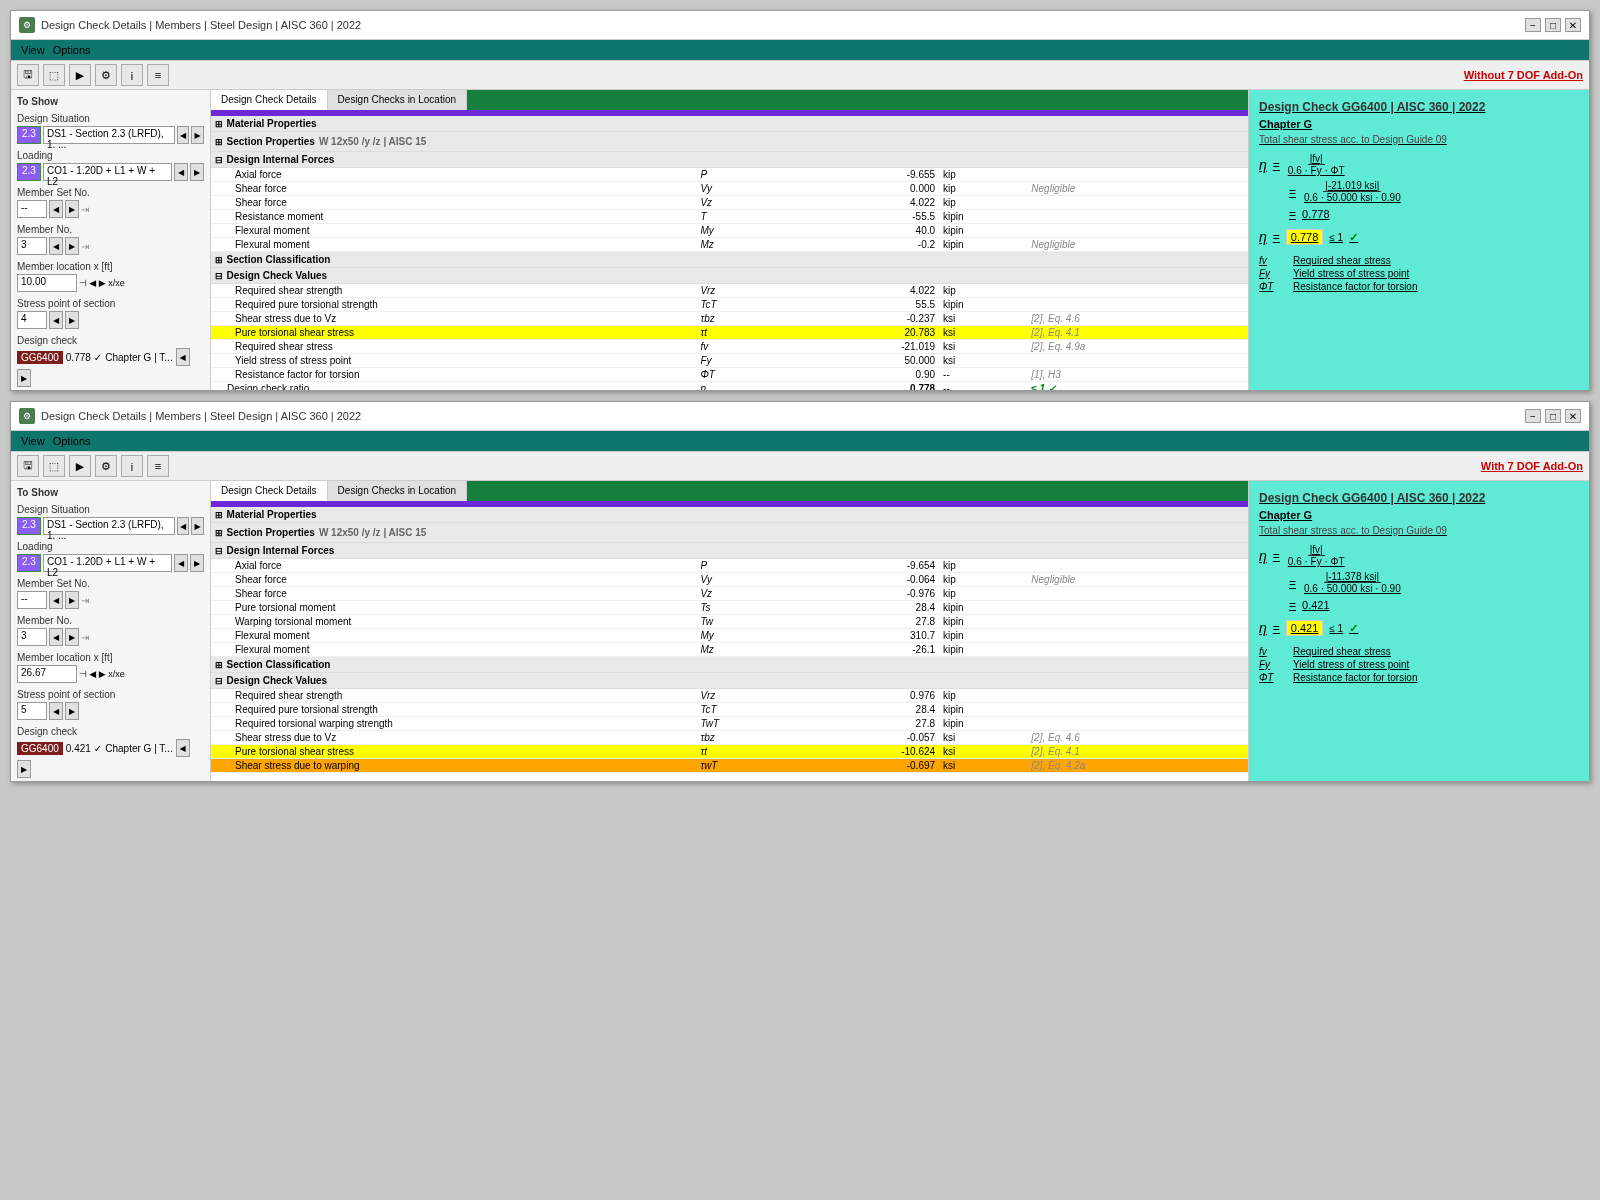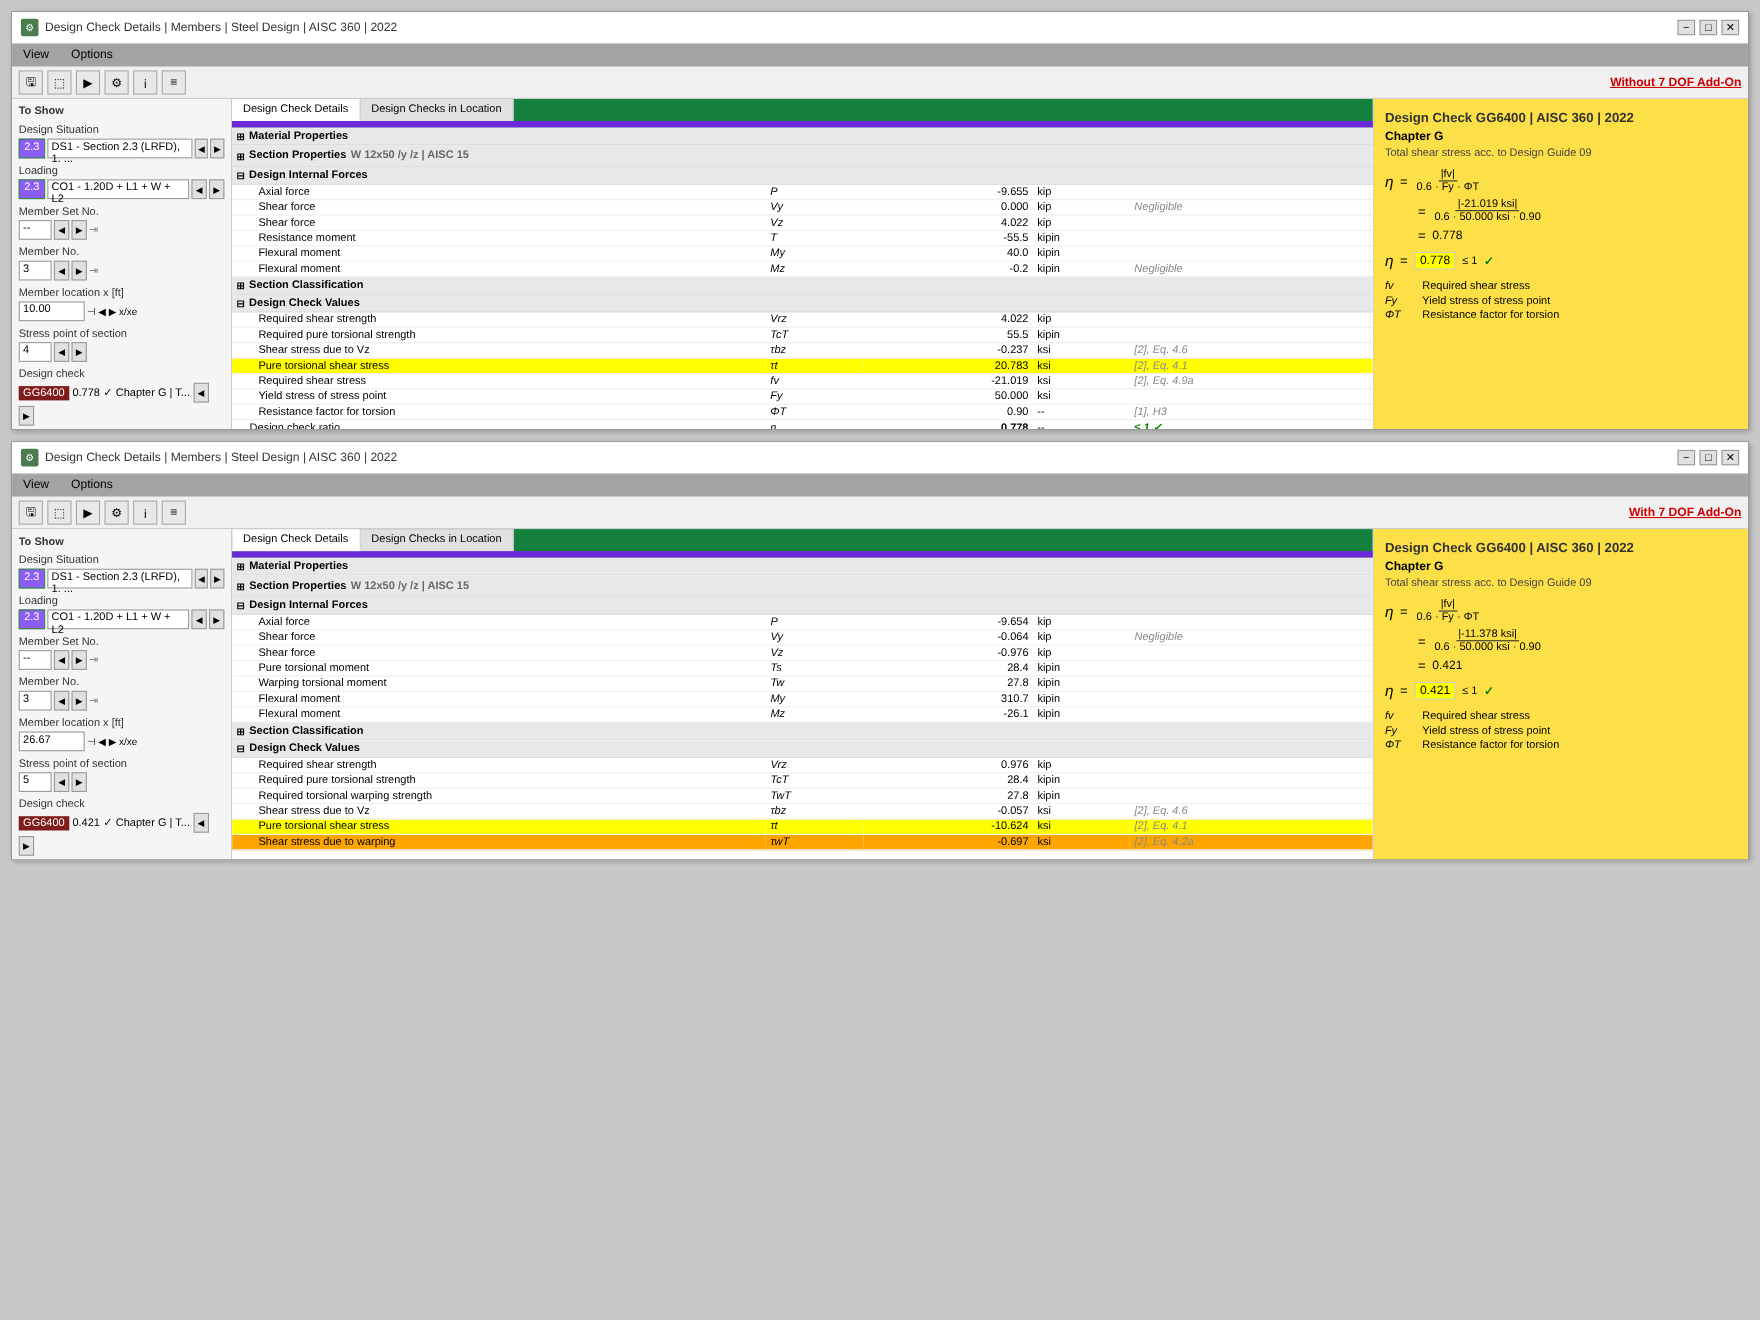--- a/index.html
+++ b/index.html
@@ -6,21 +6,21 @@
     body { background: #c8c8c8; font-family: 'Segoe UI', Arial, sans-serif; font-size: 11px; }
     
     .window { background: #f0f0f0; border: 1px solid #999; margin: 10px; box-shadow: 2px 2px 5px rgba(0,0,0,0.3); }
     .titlebar { background: #ffffff; border-bottom: 1px solid #ccc; padding: 6px 8px; display: flex; align-items: center; justify-content: space-between; }
     .titlebar-left { display: flex; align-items: center; gap: 6px; }
     .titlebar-icon { width: 16px; height: 16px; background: #4a7c4e; border-radius: 2px; display: flex; align-items: center; justify-content: center; color: white; font-size: 9px; }
     .titlebar-title { font-size: 11px; color: #333; }
     .titlebar-controls { display: flex; gap: 4px; }
     .titlebar-btn { width: 16px; height: 14px; border: 1px solid #999; background: #e0e0e0; display: flex; align-items: center; justify-content: center; font-size: 10px; cursor: pointer; }
     
-    .menubar { background: #a3a3a3; border-bottom: 1px solid #ccc; padding: 2px 6px; display: flex; gap: 12px; }
+    .menubar { background: #0f766e; border-bottom: 1px solid #ccc; padding: 2px 6px; display: flex; }
     .menubar-item { font-size: 11px; padding: 2px 4px; cursor: pointer; }
     
     .toolbar { background: #f0f0f0; border-bottom: 1px solid #ccc; padding: 3px 6px; display: flex; align-items: center; justify-content: space-between; }
     .toolbar-icons { display: flex; gap: 4px; }
     .toolbar-icon-btn { width: 22px; height: 22px; border: 1px solid #aaa; background: #e8e8e8; display: flex; align-items: center; justify-content: center; font-size: 11px; cursor: pointer; }
     .addin-link { color: #c00; font-size: 11px; font-weight: bold; text-decoration: underline; cursor: pointer; }
     
     .content { display: flex; height: 300px; }
     
     
@@ -52,21 +52,21 @@
     .data-table .indent2 { padding-left: 24px; }
     .col-name { width: 220px; }
     .col-sym { width: 40px; }
     .col-val { width: 70px; text-align: right; }
     .col-unit { width: 40px; }
     .col-note { width: 100px; color: #888; font-style: italic; }
     
     .section-info { font-size: 10px; color: #666; float: right; padding: 2px 4px; }
     
     
-    .right-panel { width: 340px; background: #fde047; padding: 10px; font-size: 11px; flex-shrink: 0; overflow-y: auto; }
+    .right-panel { width: 340px; background: #5eead4; padding: 10px; font-size: 11px; flex-shrink: 0; overflow-y: auto; text-decoration: underline; }
     .right-panel h3 { font-size: 12px; font-weight: bold; color: #333; margin-bottom: 4px; }
     .right-panel .chapter { font-size: 11px; font-weight: bold; margin: 4px 0; }
     .right-panel .desc { font-size: 10px; color: #444; margin-bottom: 8px; }
     
     .formula-box { margin: 8px 0; font-size: 11px; }
     .formula-line { display: flex; align-items: center; gap: 6px; margin: 4px 0; }
     .eta-sym { font-size: 14px; font-style: italic; }
     .equals { font-size: 12px; }
     .fraction { display: inline-flex; flex-direction: column; align-items: center; }
     .fraction .num { border-bottom: 1px solid #333; padding: 0 2px; text-align: center; font-size: 10px; }

